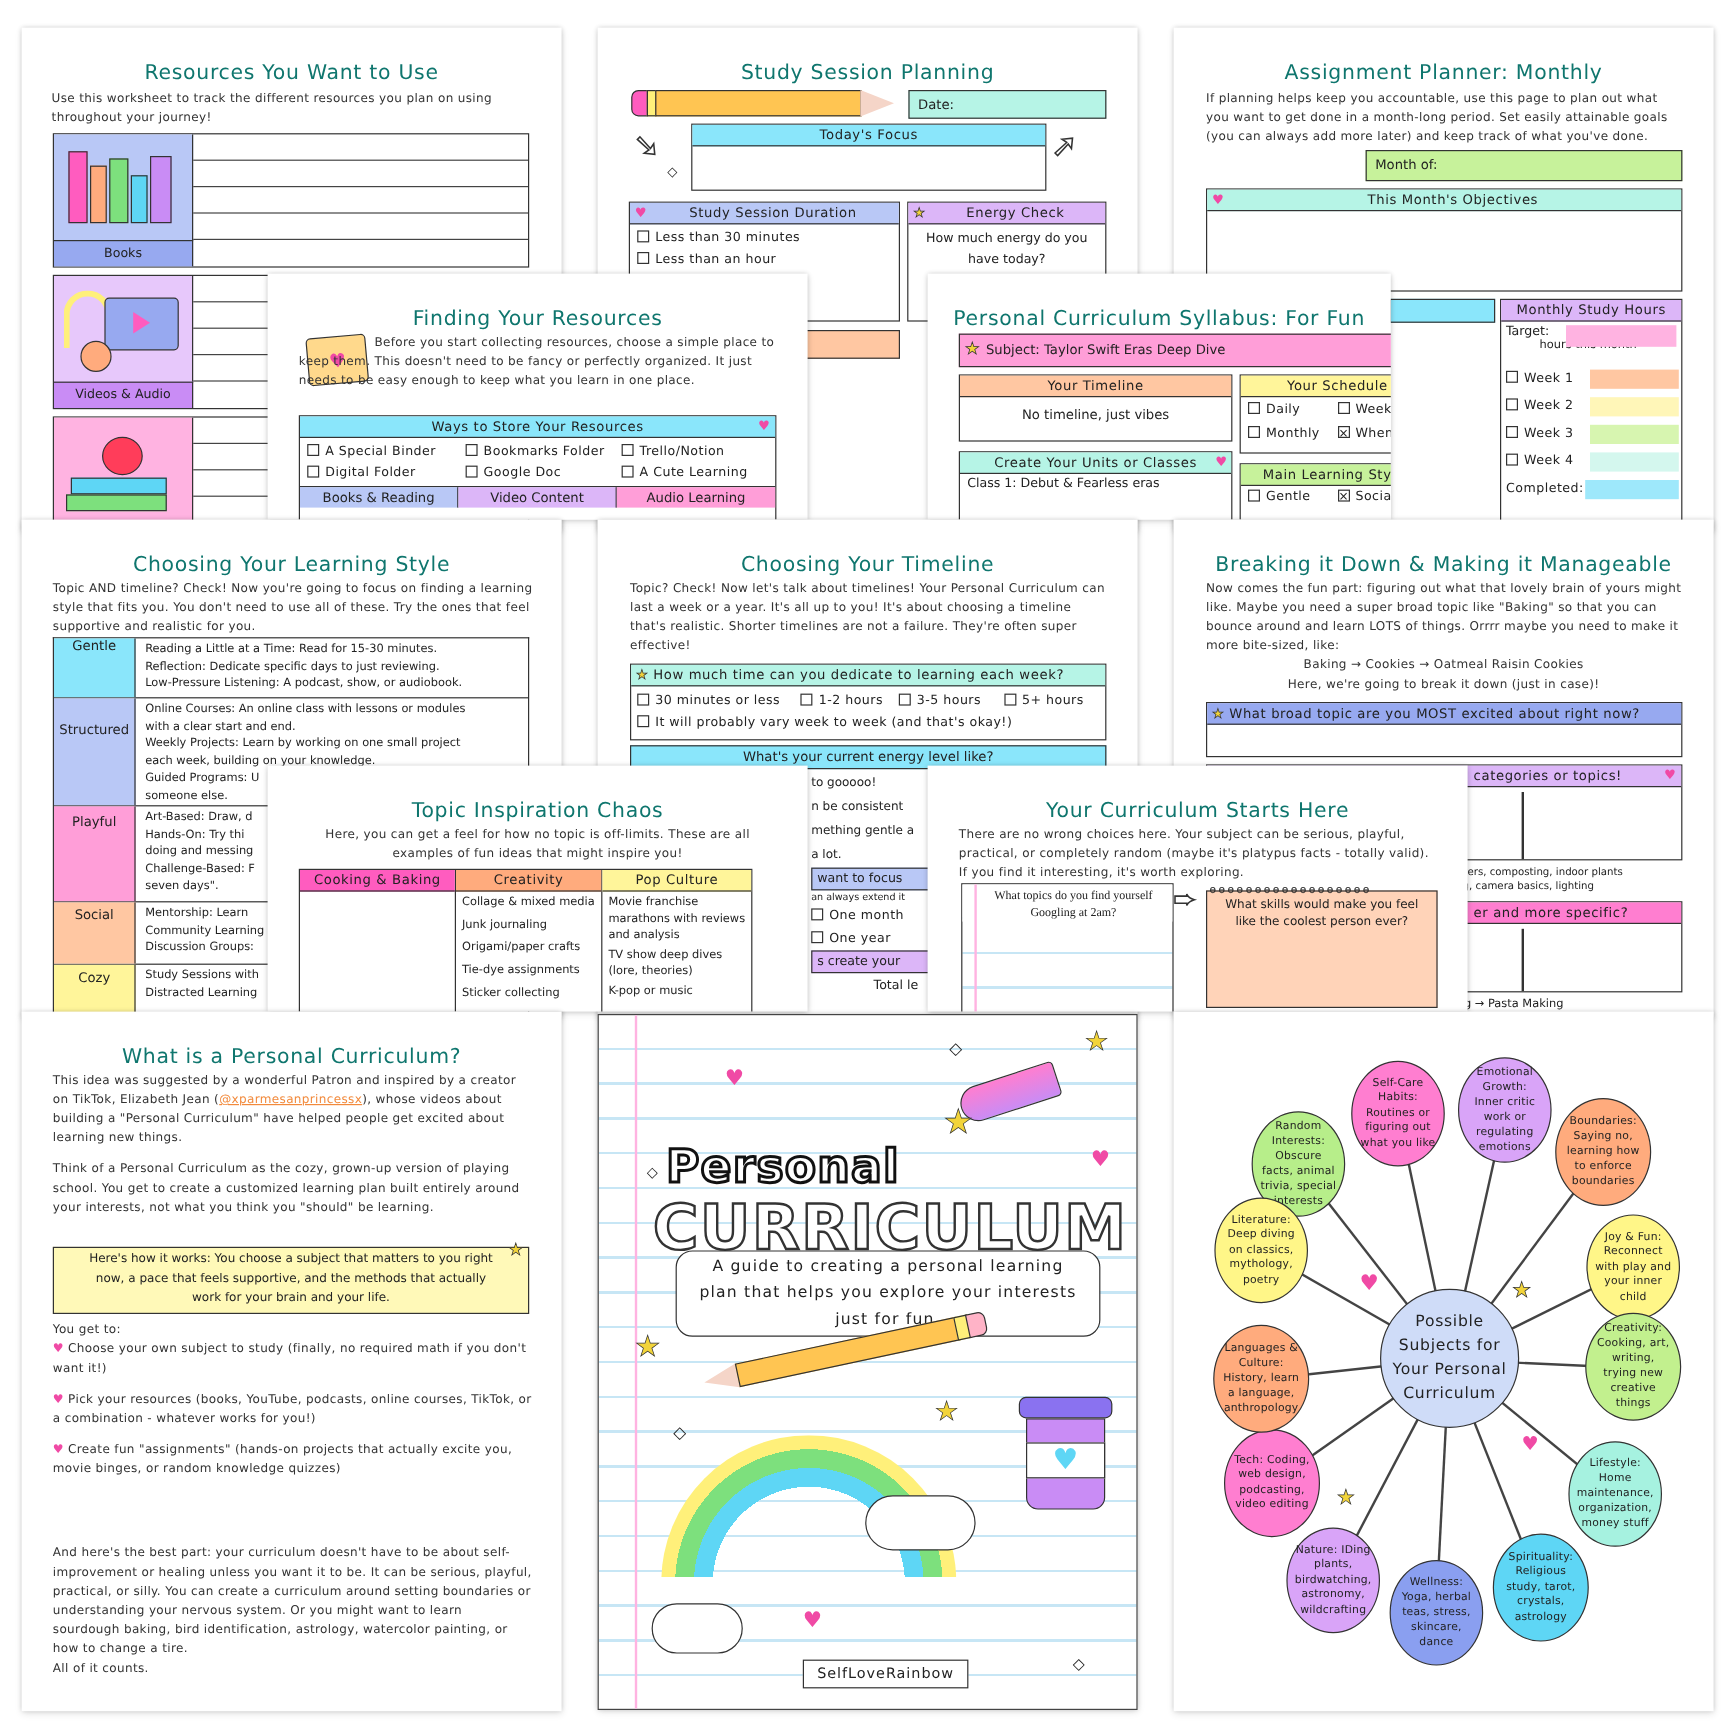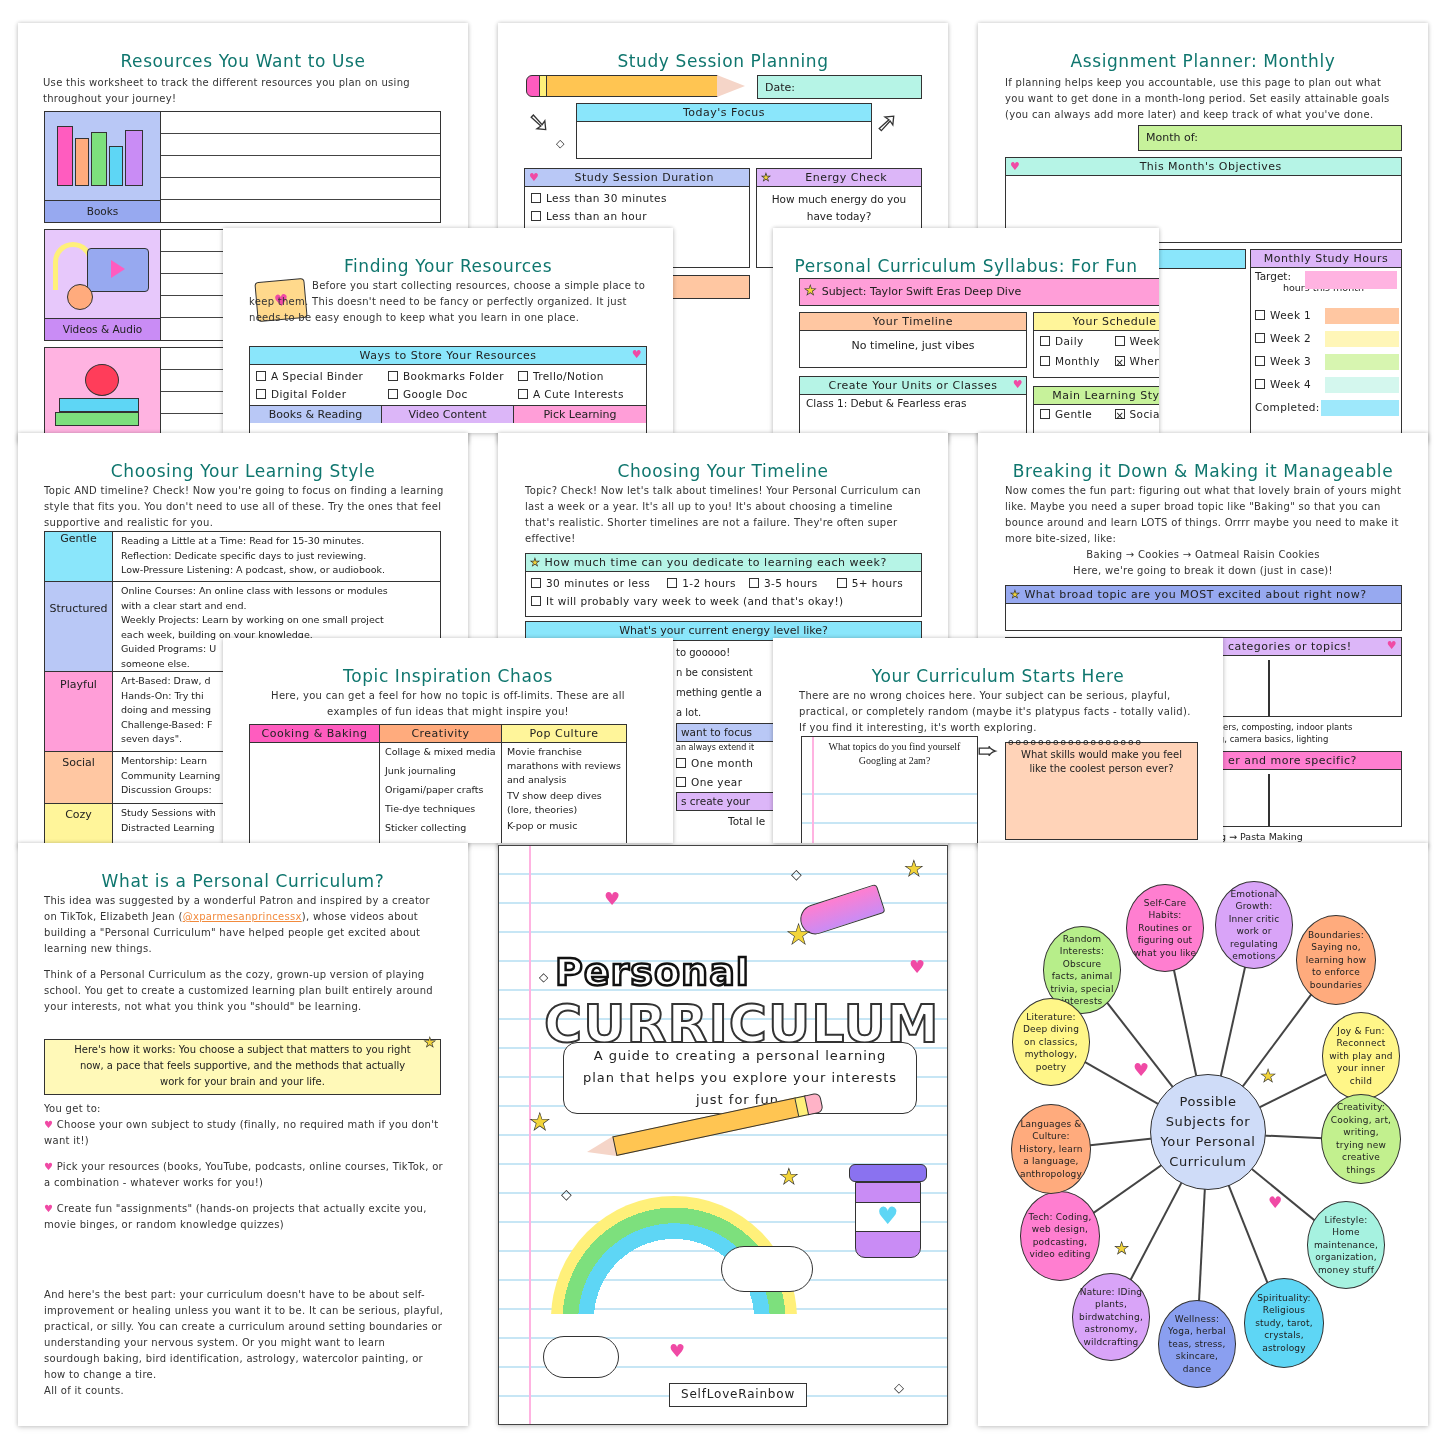--- a/index.html
+++ b/index.html
@@ -157,26 +157,26 @@
     <div class="hdr" style="background:#8ae6fb;position:relative;">
       <span>Ways to Store Your Resources</span>
       <span class="heart abs" style="right:4px;top:1px;">♥</span>
     </div>
     <div style="display:grid;grid-template-columns:132px 130px 130px;padding:2px 6px;">
       <div class="row" style="line-height:18px;"><span class="cb"></span><span>A Special Binder</span></div>
       <div class="row" style="line-height:18px;"><span class="cb"></span><span>Bookmarks Folder</span></div>
       <div class="row" style="line-height:18px;"><span class="cb"></span><span>Trello/Notion</span></div>
       <div class="row" style="line-height:18px;"><span class="cb"></span><span>Digital Folder</span></div>
       <div class="row" style="line-height:18px;"><span class="cb"></span><span>Google Doc</span></div>
-      <div class="row" style="line-height:18px;"><span class="cb"></span><span>A Cute Interests</span></div>
+      <div class="row" style="line-height:18px;"><span class="cb"></span><span>A Cute Learning</span></div>
     </div>
     <div style="display:grid;grid-template-columns:1fr 1fr 1fr;border-top:1.5px solid #333;font-size:11px;text-align:center;">
       <div style="background:#b9c8f6;border-right:1.5px solid #333;padding:2px 0;">Books &amp; Reading</div>
       <div style="background:#dcb6f8;border-right:1.5px solid #333;padding:2px 0;">Video Content</div>
-      <div style="background:#ff9ed8;padding:2px 0;">Pick Learning</div>
+      <div style="background:#ff9ed8;padding:2px 0;">Audio Learning</div>
     </div>
   </div>
 </div>
 
 <div class="page" style="left:773px;top:228px;width:386px;height:205px;">
   <div class="ptitle abs" style="left:0;top:28px;width:100%;">Personal Curriculum Syllabus: For Fun</div>
   <div class="box" style="left:26px;top:50px;width:397px;height:28px;background:#ff9ed8;">
     <span class="star" style="margin-left:4px;font-size:14px;">★</span>
     <span style="font-size:11px;line-height:25px;">Subject: Taylor Swift Eras Deep Dive</span>
   </div>
@@ -330,21 +330,21 @@
   <div class="abs" style="left:26px;top:86px;width:378px;border:1.5px solid #333;display:grid;grid-template-columns:130px 122px 1fr;height:130px;">
     <div style="border-right:1.5px solid #333;">
       <div class="hdr" style="background:#ff5cbf;">Cooking &amp; Baking</div>
     </div>
     <div style="border-right:1.5px solid #333;">
       <div class="hdr" style="background:#ffab7d;">Creativity</div>
       <div style="font-size:9.5px;line-height:14px;padding:2px 5px;">
         <div style="margin-bottom:5px;">Collage &amp; mixed media</div>
         <div style="margin-bottom:5px;">Junk journaling</div>
         <div style="margin-bottom:5px;">Origami/paper crafts</div>
-        <div style="margin-bottom:5px;">Tie-dye techniques</div>
+        <div style="margin-bottom:5px;">Tie-dye assignments</div>
         <div>Sticker collecting</div>
       </div>
     </div>
     <div>
       <div class="hdr" style="background:#fff59a;">Pop Culture</div>
       <div style="font-size:9.5px;line-height:14px;padding:2px 5px;">
         <div style="margin-bottom:2px;">Movie franchise marathons with reviews and analysis</div>
         <div style="margin-bottom:2px;">TV show deep dives (lore, theories)</div>
         <div>K-pop or music</div>
       </div>

